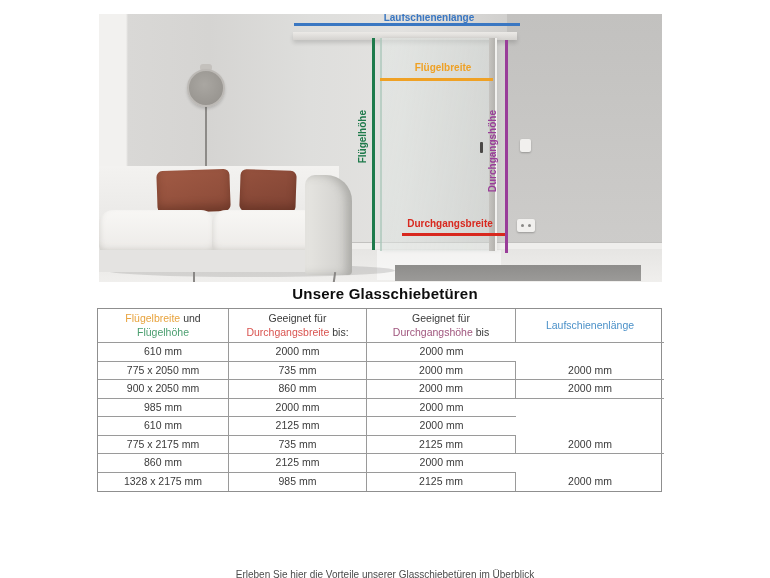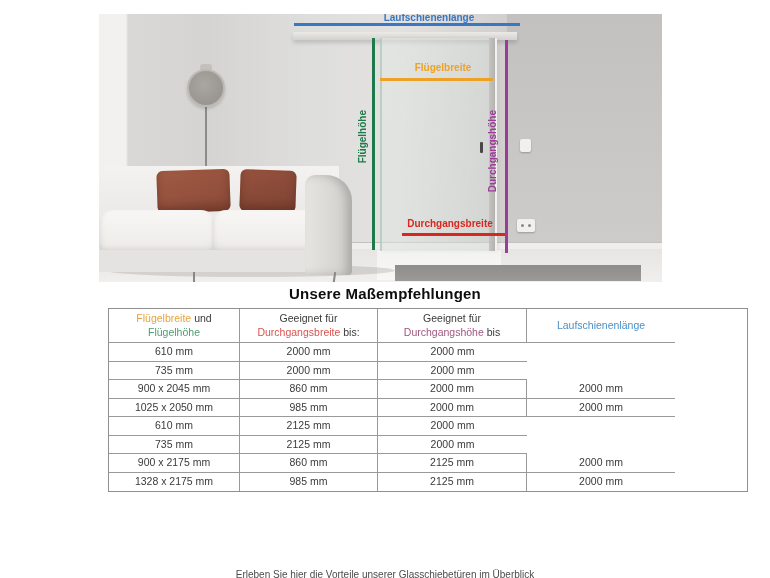--- a/index.html
+++ b/index.html
@@ -89,21 +89,21 @@
   .v-label { position:absolute; writing-mode:vertical-rl; transform:rotate(180deg);
              font-size:10px; font-weight:bold; white-space:nowrap; }
   .lbl-green  { left:258px; top:96px; }
   .lbl-purple { left:388px; top:96px; }
 
   
   .page-title { position:absolute; left:0; top:285px; width:770px; text-align:center;
                 font-size:15px; font-weight:bold; color:#0d0d0d; letter-spacing:0.2px; }
 
   
-  .m-table { position:absolute; left:108px; top:308px; width:640px; border:1px solid #8f8f8f;
+  .m-table { position:absolute; left:97px; top:308px; width:565px; border:1px solid #8f8f8f;
              background:#fff; }
   .t-row { display:grid; grid-template-columns:131px 138px 149px 148px; }
   .t-head .t-cell { height:34px; }
   .t-body .t-cell { height:18.5px; }
   .t-cell { display:flex; align-items:center; justify-content:center; text-align:center;
             font-size:10.5px; color:#3a3a3a; line-height:1.25;
             border-right:1px solid #9a9a9a; border-bottom:1px solid #9a9a9a; overflow:hidden; }
   .t-cell:last-child { border-right:none; }
   .t-body .t-row:last-child .t-cell { border-bottom:none; }
 
@@ -155,21 +155,21 @@
     <div class="m-line-v line-green"></div>
     <div class="m-line-v line-purple"></div>
 
     <div class="m-label lbl-blue" style="color: rgb(58, 119, 194);">Laufschienenlänge</div>
     <div class="m-label lbl-orange" style="color: rgb(239, 161, 37);">Flügelbreite</div>
     <div class="m-label lbl-red" style="color: rgb(216, 40, 30);">Durchgangsbreite</div>
     <div class="v-label lbl-green" style="color: rgb(30, 122, 75);">Flügelhöhe</div>
     <div class="v-label lbl-purple" style="color: rgb(153, 61, 153);">Durchgangshöhe</div>
   </div>
 
-  <div class="page-title">Unsere Maßempfehlungen</div>
+  <div class="page-title">Unsere Glasschiebetüren</div>
 
   <div class="m-table">
     <div class="t-head" id="table-head">
       <div class="t-row" id="table-head-row">
           <div class="t-cell">
             <div><span style="color: rgb(232, 163, 61);">Flügelbreite</span><span style="color: rgb(58, 58, 58);"> und </span><span style="color: rgb(74, 158, 111);">Flügelhöhe</span></div>
           </div>
           <div class="t-cell">
             <div><span style="color: rgb(58, 58, 58);">Geeignet für</span><br><span style="color: rgb(217, 83, 79);">Durchgangsbreite</span><span style="color: rgb(58, 58, 58);"> bis:</span></div>
           </div>
@@ -181,48 +181,48 @@
           </div>
         </div>
     </div>
     <div class="t-body" id="table-body">
         <div class="t-row">
           <div class="t-cell">610 mm</div>
           <div class="t-cell">2000 mm</div>
           <div class="t-cell">2000 mm</div>
         </div>
         <div class="t-row">
+          <div class="t-cell">775 x 2050 mm</div>
           <div class="t-cell">735 mm</div>
           <div class="t-cell">2000 mm</div>
           <div class="t-cell">2000 mm</div>
         </div>
         <div class="t-row">
-          <div class="t-cell">900 x 2045 mm</div>
+          <div class="t-cell">900 x 2050 mm</div>
           <div class="t-cell">860 mm</div>
           <div class="t-cell">2000 mm</div>
           <div class="t-cell">2000 mm</div>
         </div>
         <div class="t-row">
-          <div class="t-cell">1025 x 2050 mm</div>
           <div class="t-cell">985 mm</div>
           <div class="t-cell">2000 mm</div>
           <div class="t-cell">2000 mm</div>
         </div>
         <div class="t-row">
           <div class="t-cell">610 mm</div>
           <div class="t-cell">2125 mm</div>
           <div class="t-cell">2000 mm</div>
         </div>
         <div class="t-row">
+          <div class="t-cell">775 x 2175 mm</div>
           <div class="t-cell">735 mm</div>
           <div class="t-cell">2125 mm</div>
           <div class="t-cell">2000 mm</div>
         </div>
         <div class="t-row">
-          <div class="t-cell">900 x 2175 mm</div>
           <div class="t-cell">860 mm</div>
           <div class="t-cell">2125 mm</div>
           <div class="t-cell">2000 mm</div>
         </div>
         <div class="t-row">
           <div class="t-cell">1328 x 2175 mm</div>
           <div class="t-cell">985 mm</div>
           <div class="t-cell">2125 mm</div>
           <div class="t-cell">2000 mm</div>
         </div>

